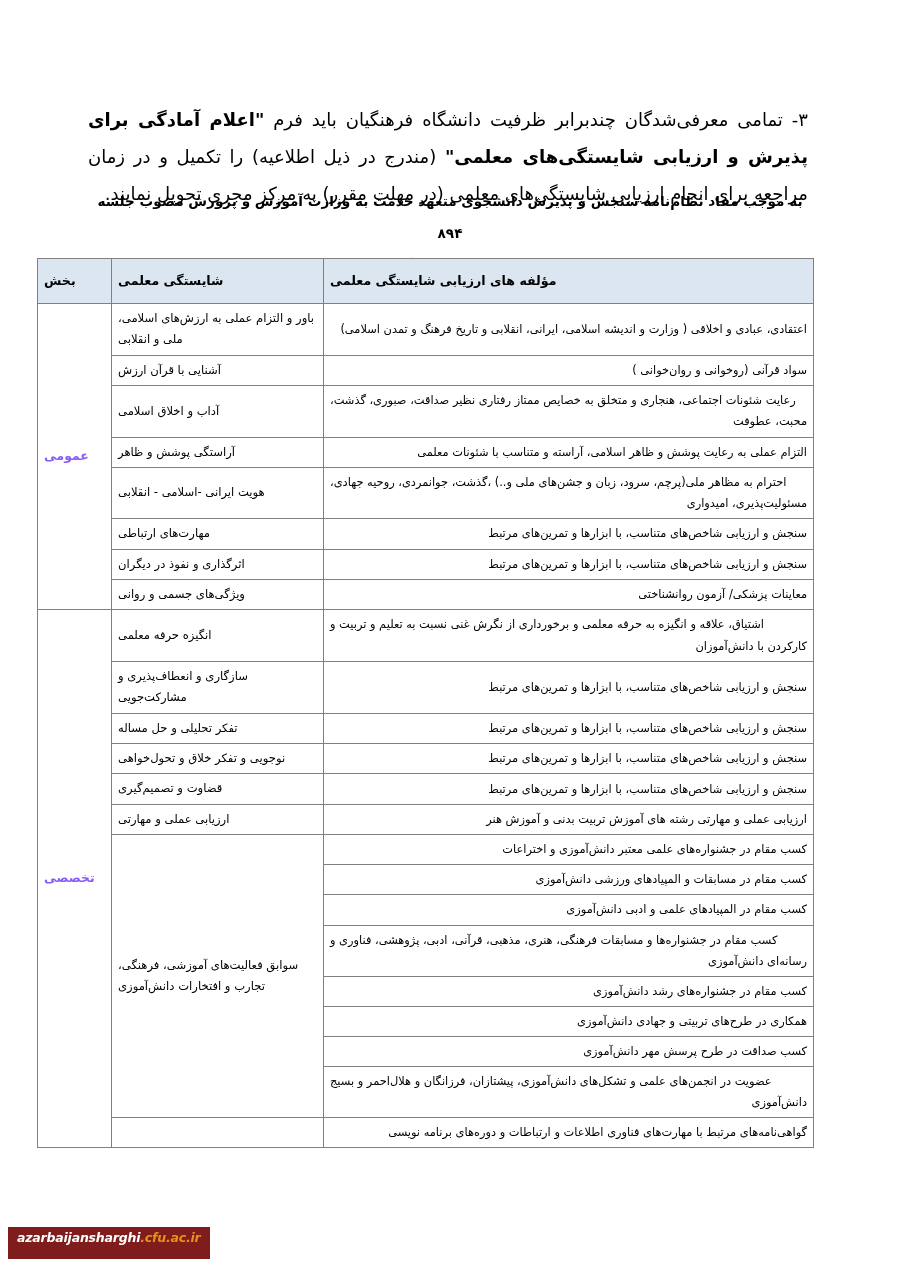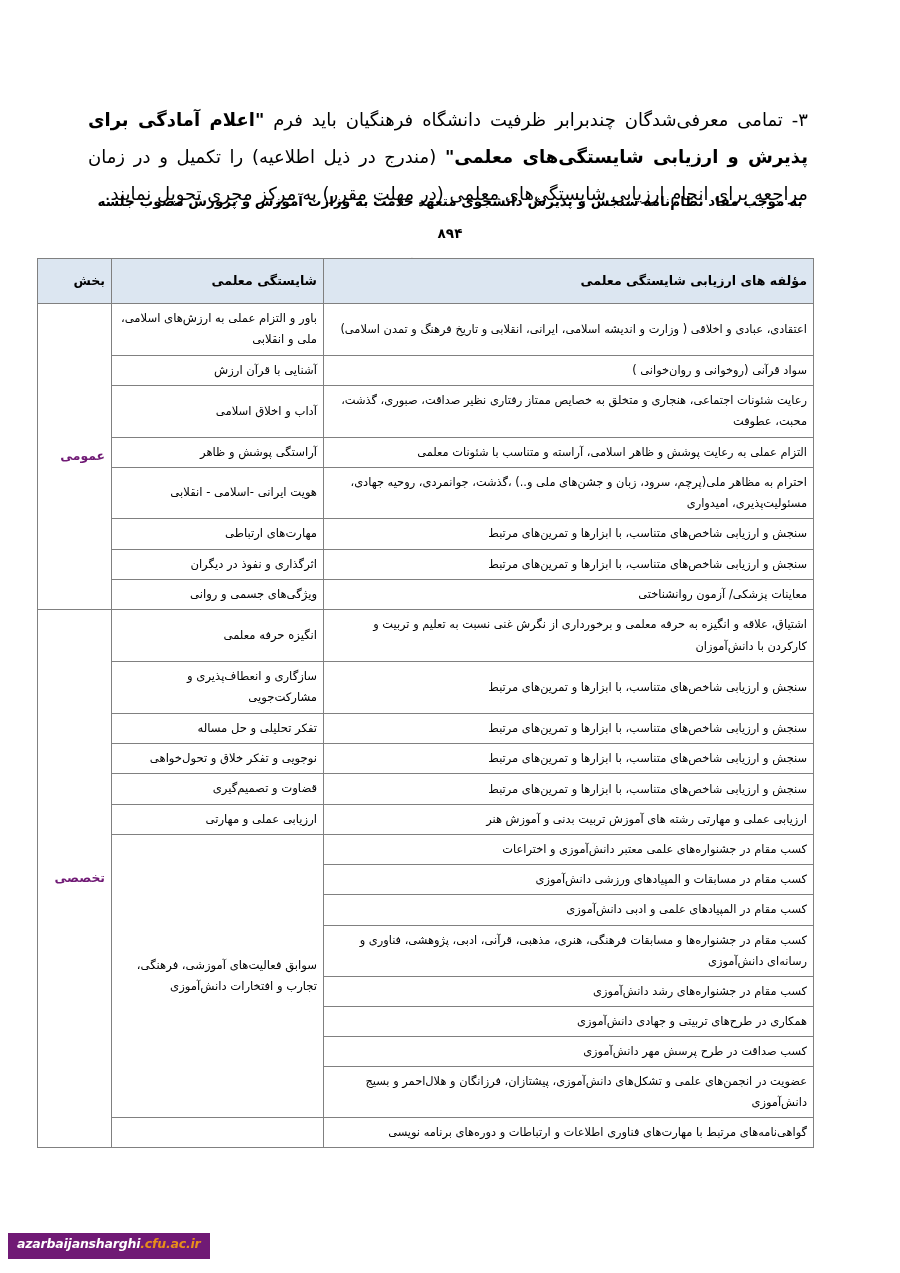--- a/index.html
+++ b/index.html
@@ -63,35 +63,35 @@
     table-layout: fixed;
     direction: rtl;
     font-size: 11.4px;
   }
   table.matrix th,
   table.matrix td {
     border: 1px solid #808080;
     padding: 4px 6px;
     vertical-align: middle;
     line-height: 1.85;
-    text-align: right;
+    text-align: left;
   }
   table.matrix thead th {
     background: #dce6f1;
     font-weight: bold;
     font-size: 12.6px;
     height: 34px;
     padding: 5px 6px;
   }
   table.matrix .col-section  { width: 74px; }
   table.matrix .col-comp     { width: 212px; }
   table.matrix .col-elements { width: 490px; }
 
   td.section-cell {
-    color: #701a75;
+    color: #8b5cf6;
     font-weight: bold;
     font-size: 12.4px;
     vertical-align: middle;
   }
   td.comp-cell {
     text-align: center;
     font-size: 11.6px;
   }
   td.element-cell {
     text-align: justify;
@@ -99,22 +99,22 @@
     font-size: 11.4px;
     padding-right: 8px;
     padding-left: 8px;
   }
 
   
   .watermark {
     position: absolute;
     left: 8px;
     bottom: 14px;
-    background: #701a75;
-    padding: 3px 9px 8px 9px;
+    background: #7f1d1d;
+    padding: 3px 9px 14px 9px;
     direction: ltr;
     font-family: "DejaVu Sans", "Liberation Sans", sans-serif;
     font-size: 12.5px;
     font-weight: bold;
     font-style: italic;
     letter-spacing: -0.2px;
     white-space: nowrap;
   }
   .watermark .wm-name { color: #ffffff; }
   .watermark .wm-domain { color: #e8901a; }

